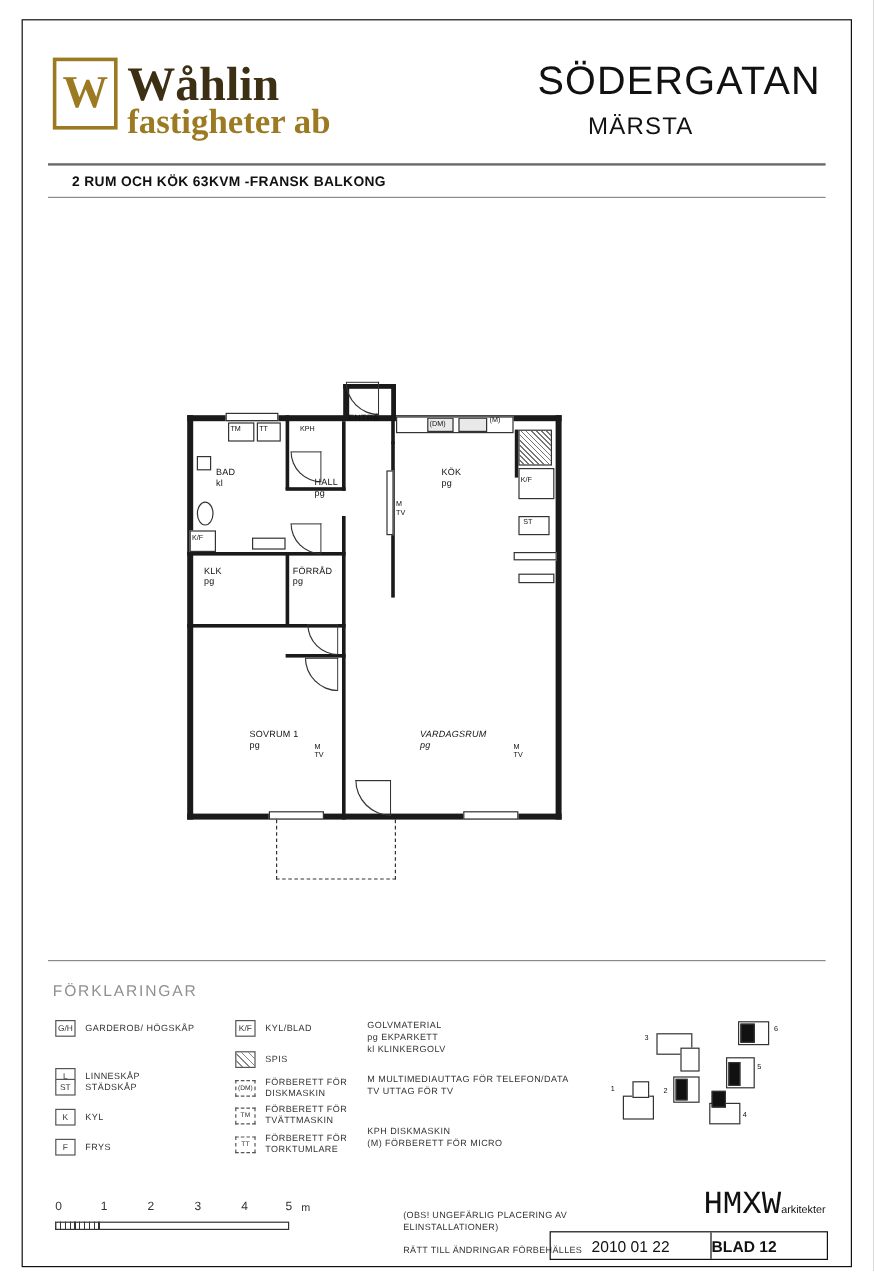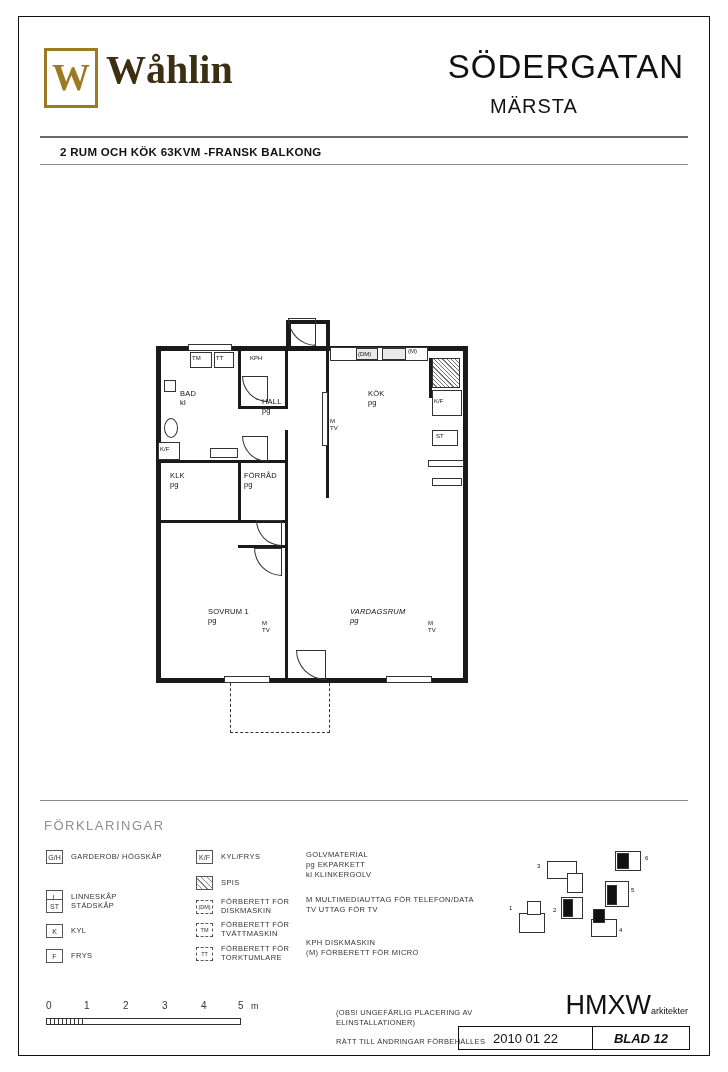--- a/index.html
+++ b/index.html
@@ -74,41 +74,42 @@
   
   .scale{position:absolute;left:46px;top:1000px;width:220px;height:38px;}
   .scale .bar{position:absolute;left:0;top:18px;width:195px;height:7px;border:1px solid #333;box-sizing:border-box;}
   .scale .num{position:absolute;top:0;font-size:10px;color:#333;}
   .scale .unit{position:absolute;font-size:9px;color:#333;}
 
   .note{position:absolute;left:336px;top:1008px;font-size:7.5px;color:#333;line-height:10px;letter-spacing:.3px;}
   .note2{position:absolute;left:336px;top:1037px;font-size:7.5px;color:#333;letter-spacing:.3px;}
 
   .hmxw{position:absolute;right:40px;top:990px;text-align:right;}
-  .hmxw .big{font-size:27px;color:#111;letter-spacing:0px;font-family:Liberation Sans, sans-serif;}
+  .hmxw .big{font-size:27px;color:#111;letter-spacing:0px;font-family:Liberation Mono, monospace;}
   .hmxw .small{font-size:9px;color:#111;}
   .datebox{
     position:absolute;right:38px;top:1026px;width:232px;height:24px;border:1px solid #111;box-sizing:border-box;
     display:flex;align-items:center;
   }
   .datebox .d{flex:1;text-align:center;font-size:13px;color:#111;}
   .datebox .sep{width:1px;height:100%;background:#111;}
-  .datebox .b{width:96px;text-align:center;font-size:13px;color:#111;font-weight:bold;font-style:italic;}
+  .datebox .b{width:96px;font-size:13px;color:#111;font-weight:bold;}
 </style>
 </head>
 <body>
 
 <div class="page">
   <div class="frame"></div>
 
   <div class="logo">
     <div class="mark">
       <span>W</span>
     </div>
     <div class="w1">Wåhlin</div>
+    <div class="w2">fastigheter ab</div>
   </div>
 
   <div class="title-main">SÖDERGATAN</div>
   <div class="title-sub">MÄRSTA</div>
   <div class="hr-top"></div>
   <div class="subtitle">2 RUM OCH KÖK 63KVM -FRANSK BALKONG</div>
   <div class="hr-under"></div>
 
   <div class="plan">
 
@@ -222,21 +223,21 @@
     <span class="lg-sym">K</span>
     <span class="lg-txt">KYL</span>
   </div>
   <div class="lg-row" style="left:46px;top:949px;">
     <span class="lg-sym">F</span>
     <span class="lg-txt">FRYS</span>
   </div>
 
   <div class="lg-row" style="left:196px;top:850px;">
     <span class="lg-sym">K/F</span>
-    <span class="lg-txt">KYL/FRYS</span>
+    <span class="lg-txt">KYL/BLAD</span>
   </div>
   <div class="lg-row" style="left:196px;top:876px;">
     <span class="lg-sym" style="background:repeating-linear-gradient(45deg,#fff 0 3px,#888 3px 4px);"></span>
     <span class="lg-txt">SPIS</span>
   </div>
   <div class="lg-row" style="left:196px;top:898px;">
     <span class="lg-sym" style="font-size:5.5px;border-style:dashed;">(DM)</span>
     <span class="lg-txt" style="white-space:pre-line;">FÖRBERETT FÖR
 DISKMASKIN</span>
   </div>

